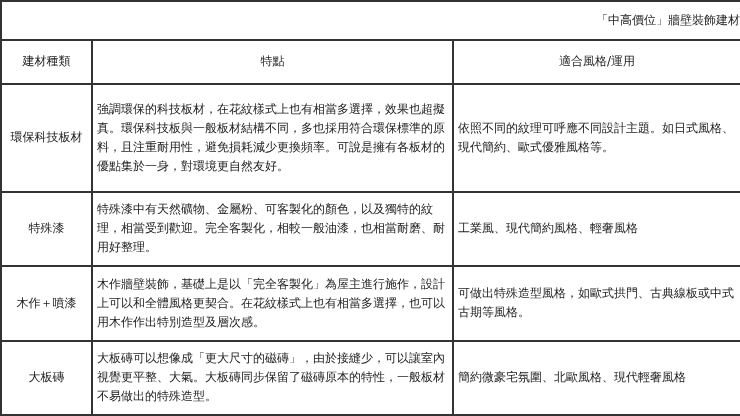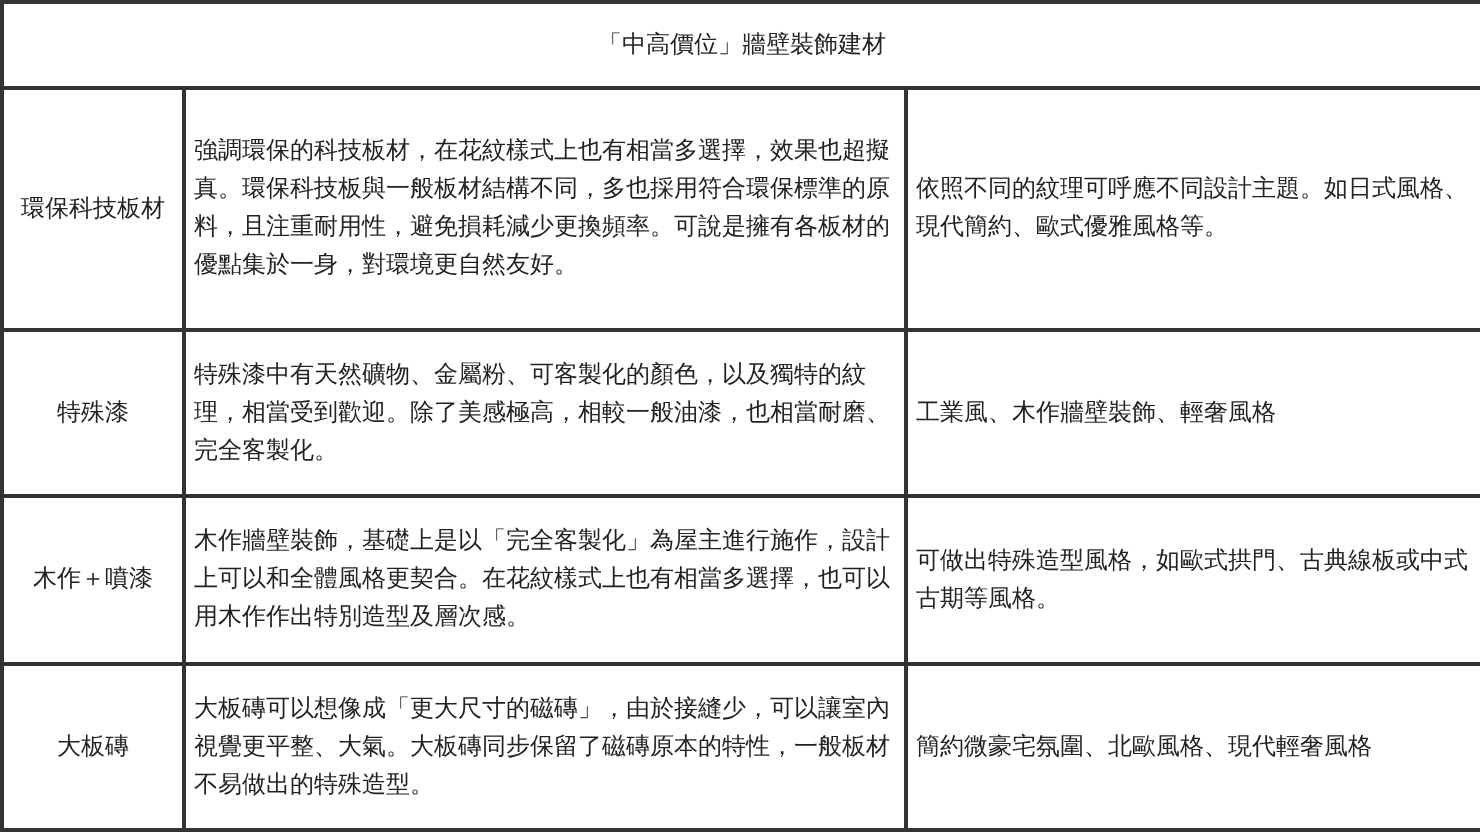--- a/index.html
+++ b/index.html
@@ -12,21 +12,21 @@
       font-family: "DejaVu Sans", "Liberation Sans", sans-serif;
       color: #222;
       font-size: 12px;
     }
     .mat td, .mat th {
       border: 2px solid #333;
       padding: 0;
       vertical-align: middle;
       font-weight: normal;
     }
-    .mat .title-cell { text-align: center; height: 36px; font-size: 12px; }
+    .mat .title-cell { text-align: right; height: 36px; font-size: 12px; }
     .mat .head-cell { text-align: center; height: 42px; font-size: 12px; }
     .mat .type-cell { text-align: center; font-size: 12px; border-radius: 21px; }
     .mat .feat-cell { text-align: left; padding: 0 4px; line-height: 19px; font-size: 12px; }
     .mat .style-cell { text-align: left; padding: 0 4px; line-height: 19px; font-size: 12px; }
     .r1 { height: 106px; }
     .r2 { height: 73px; }
     .r3 { height: 74px; }
     .r4 { height: 73px; }
   </style>
 </head>
@@ -35,29 +35,34 @@
 <table class="mat">
   <colgroup>
     <col style="width:91px">
     <col style="width:361px">
     <col style="width:288px">
   </colgroup>
   <tbody>
       <tr>
     <td class="title-cell" colspan="3">「中高價位」牆壁裝飾建材</td>
   </tr>
+  <tr>
+    <th class="head-cell">建材種類</th>
+    <th class="head-cell">特點</th>
+    <th class="head-cell">適合風格/運用</th>
+  </tr>
   <tr class="r1">
     <td class="type-cell">環保科技板材</td>
     <td class="feat-cell">強調環保的科技板材，在花紋樣式上也有相當多選擇，效果也超擬真。環保科技板與一般板材結構不同，多也採用符合環保標準的原料，且注重耐用性，避免損耗減少更換頻率。可說是擁有各板材的優點集於一身，對環境更自然友好。</td>
     <td class="style-cell">依照不同的紋理可呼應不同設計主題。如日式風格、現代簡約、歐式優雅風格等。</td>
   </tr>
   <tr class="r2">
     <td class="type-cell">特殊漆</td>
-    <td class="feat-cell">特殊漆中有天然礦物、金屬粉、可客製化的顏色，以及獨特的紋理，相當受到歡迎。除了美感極高，相較一般油漆，也相當耐磨、完全客製化。</td>
-    <td class="style-cell">工業風、木作牆壁裝飾、輕奢風格</td>
+    <td class="feat-cell">特殊漆中有天然礦物、金屬粉、可客製化的顏色，以及獨特的紋理，相當受到歡迎。完全客製化，相較一般油漆，也相當耐磨、耐用好整理。</td>
+    <td class="style-cell">工業風、現代簡約風格、輕奢風格</td>
   </tr>
   <tr class="r3">
     <td class="type-cell">木作＋噴漆</td>
     <td class="feat-cell">木作牆壁裝飾，基礎上是以「完全客製化」為屋主進行施作，設計上可以和全體風格更契合。在花紋樣式上也有相當多選擇，也可以用木作作出特別造型及層次感。</td>
     <td class="style-cell">可做出特殊造型風格，如歐式拱門、古典線板或中式古期等風格。</td>
   </tr>
   <tr class="r4">
     <td class="type-cell">大板磚</td>
     <td class="feat-cell">大板磚可以想像成「更大尺寸的磁磚」，由於接縫少，可以讓室內視覺更平整、大氣。大板磚同步保留了磁磚原本的特性，一般板材不易做出的特殊造型。</td>
     <td class="style-cell">簡約微豪宅氛圍、北歐風格、現代輕奢風格</td>

